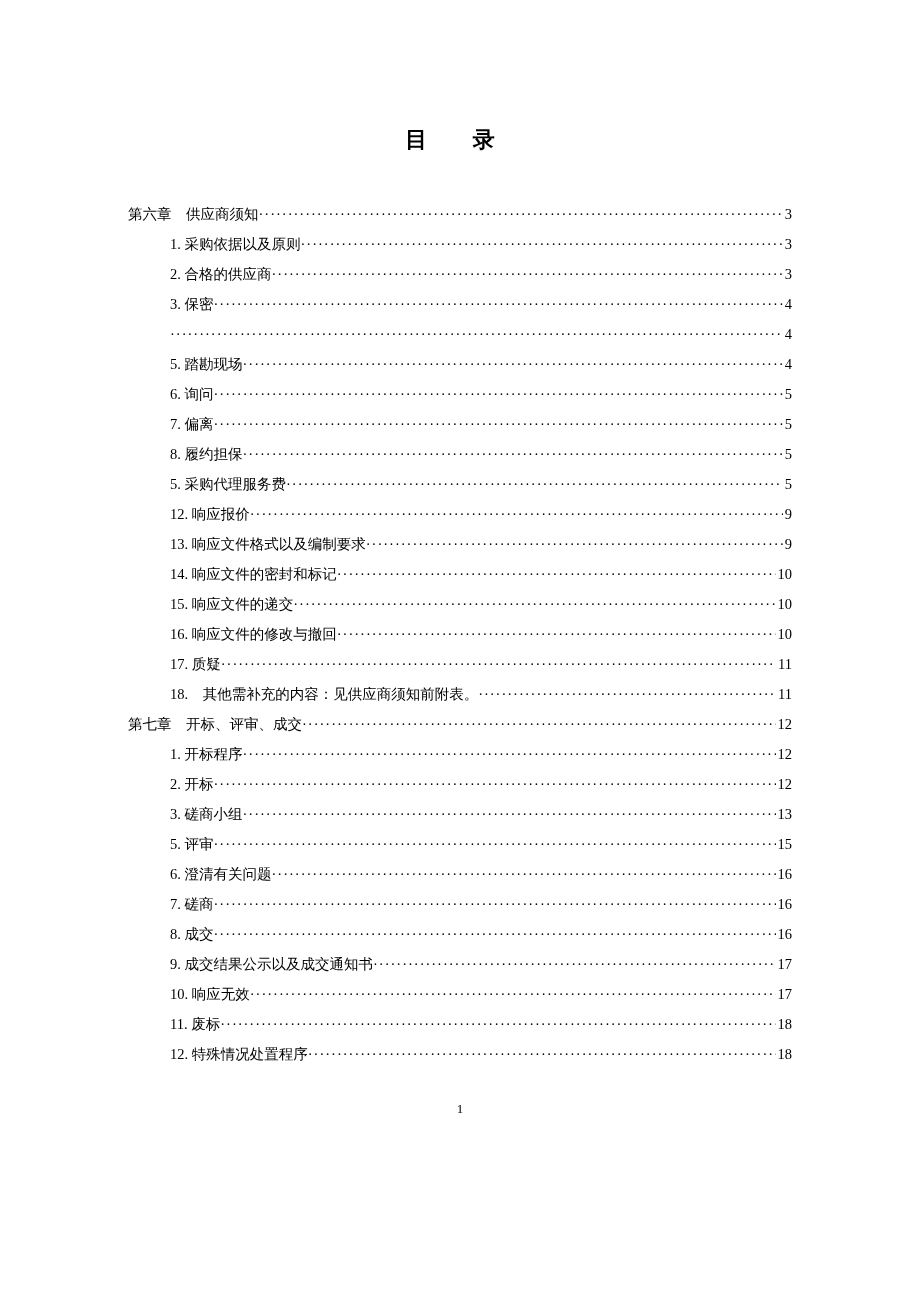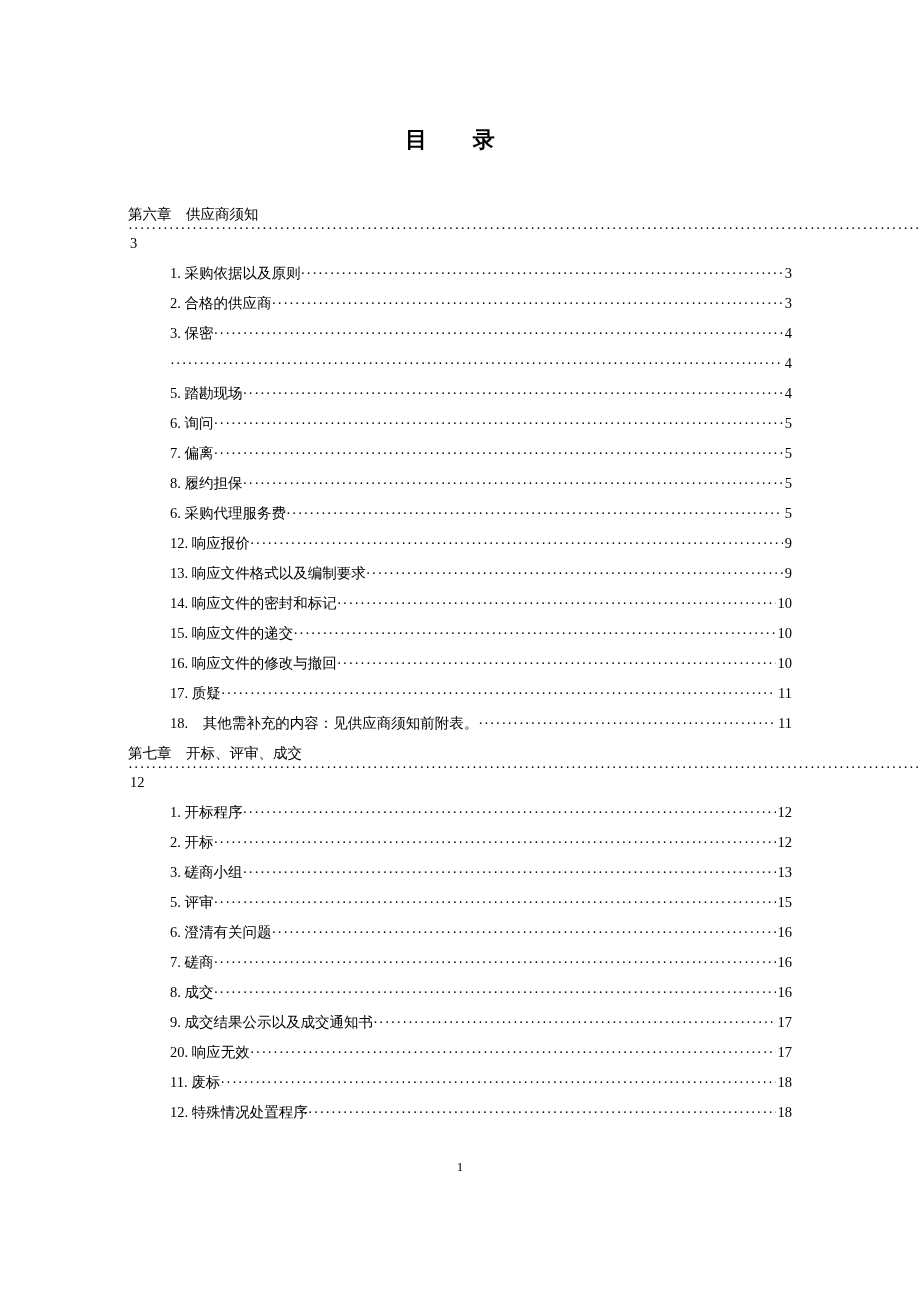--- a/index.html
+++ b/index.html
@@ -41,21 +41,21 @@
   }
   .toc-leader::after {
     content: "··················································································································································································································";
     display: inline-block;
     vertical-align: baseline;
   }
   .toc-page {
     flex: 0 0 auto;
     padding-left: 2px;
   }
-  .indent-0 { padding-left: 0; flex-direction: column; }
+  .indent-0 { padding-left: 0; }
   .indent-1 { padding-left: 42px; }
   .page-number {
     text-align: center;
     font-size: 13px;
     margin-top: 40px;
     font-family: "Times New Roman", serif;
   }
 </style>
 </head>
 <body>
@@ -101,21 +101,21 @@
         <span class="toc-label">7. 偏离</span>
         <span class="toc-leader"></span>
         <span class="toc-page">5</span>
       </div>
       <div class="toc-row indent-1">
         <span class="toc-label">8. 履约担保</span>
         <span class="toc-leader"></span>
         <span class="toc-page">5</span>
       </div>
       <div class="toc-row indent-1">
-        <span class="toc-label">6. 采购代理服务费</span>
+        <span class="toc-label">5. 采购代理服务费</span>
         <span class="toc-leader"></span>
         <span class="toc-page">5</span>
       </div>
       <div class="toc-row indent-1">
         <span class="toc-label">12. 响应报价</span>
         <span class="toc-leader"></span>
         <span class="toc-page">9</span>
       </div>
       <div class="toc-row indent-1">
         <span class="toc-label">13. 响应文件格式以及编制要求</span>
@@ -186,21 +186,21 @@
         <span class="toc-label">8. 成交</span>
         <span class="toc-leader"></span>
         <span class="toc-page">16</span>
       </div>
       <div class="toc-row indent-1">
         <span class="toc-label">9. 成交结果公示以及成交通知书</span>
         <span class="toc-leader"></span>
         <span class="toc-page">17</span>
       </div>
       <div class="toc-row indent-1">
-        <span class="toc-label">20. 响应无效</span>
+        <span class="toc-label">10. 响应无效</span>
         <span class="toc-leader"></span>
         <span class="toc-page">17</span>
       </div>
       <div class="toc-row indent-1">
         <span class="toc-label">11. 废标</span>
         <span class="toc-leader"></span>
         <span class="toc-page">18</span>
       </div>
       <div class="toc-row indent-1">
         <span class="toc-label">12. 特殊情况处置程序</span>

